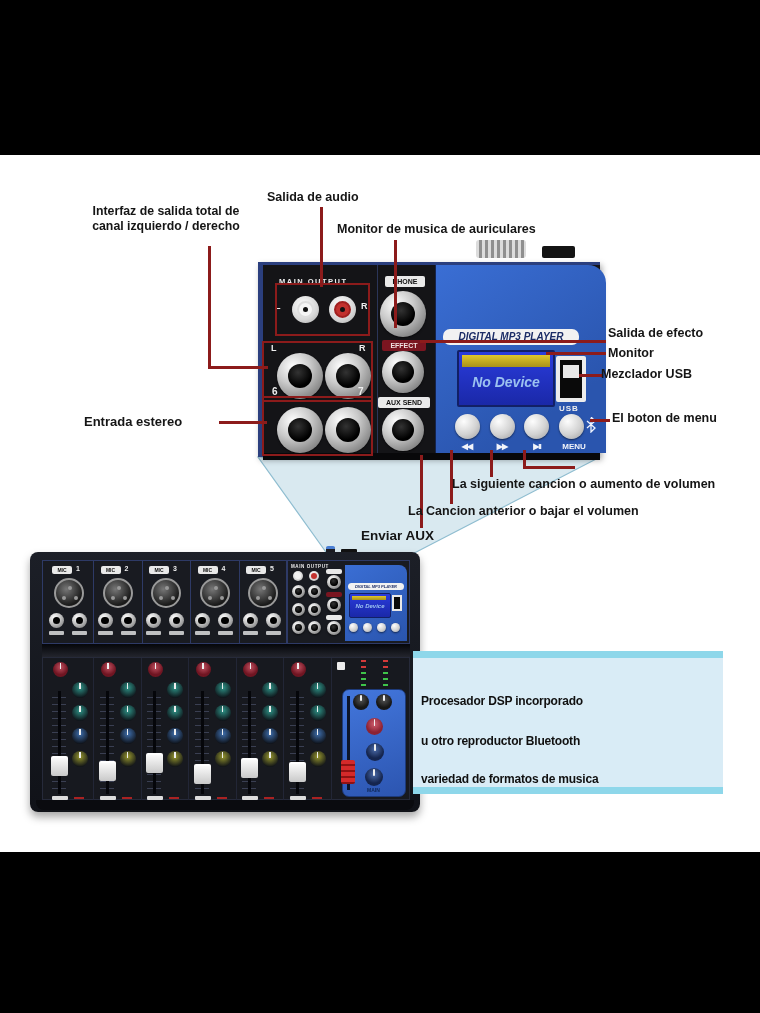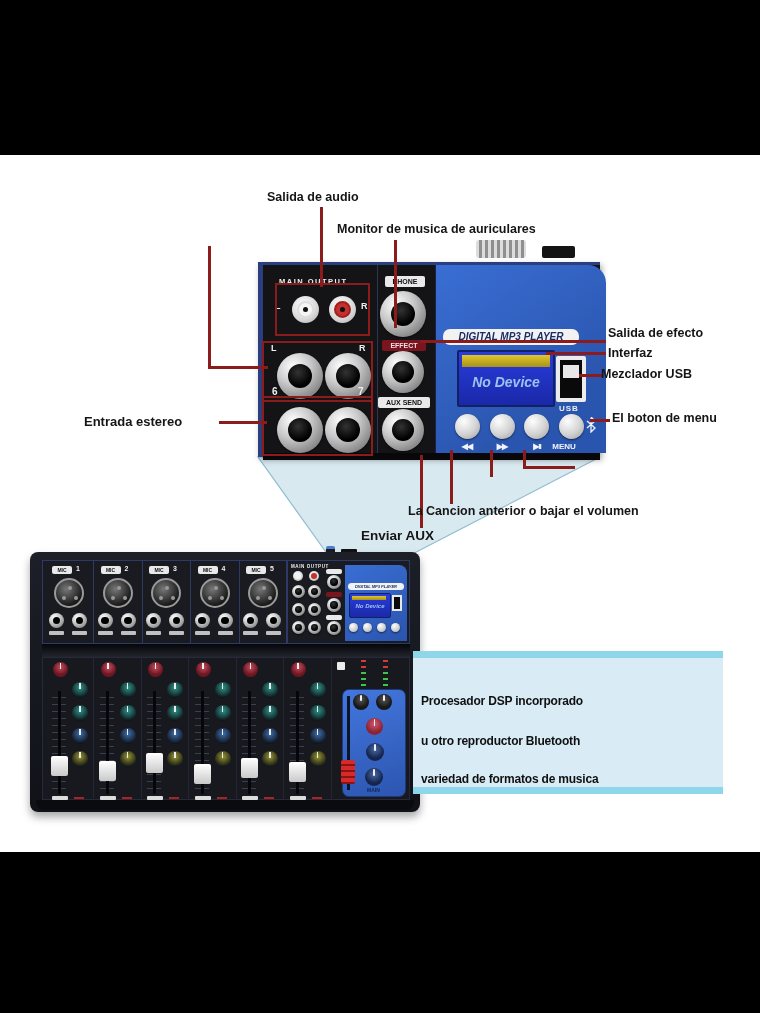--- a/index.html
+++ b/index.html
@@ -134,35 +134,37 @@
         </div>
       </div>
       <span class="wtxt" style="left:123px;top:139px;font-size:8px;letter-spacing:1px;">USB</span>
       <div class="btn" style="left:19px;top:149px;width:25px;height:25px;"></div>
       <div class="btn" style="left:54px;top:149px;width:25px;height:25px;"></div>
       <div class="btn" style="left:88px;top:149px;width:25px;height:25px;"></div>
       <div class="btn" style="left:123px;top:149px;width:25px;height:25px;"></div>
       <div class="sym" style="left:16px;top:177px;width:30px;">◀◀</div>
       <div class="sym" style="left:51px;top:177px;width:30px;">▶▶</div>
       <div class="sym" style="left:86px;top:177px;width:30px;">▶II</div>
-      <div class="sym" style="left:108px;top:177px;width:40px;letter-spacing:0;">MENU</div>
+      <div class="sym" style="left:118px;top:177px;width:40px;letter-spacing:0;">MENU</div>
       <svg class="abs" style="left:150px;top:152px;" width="10" height="16">
         <path d="M5 0 L9 4 L1 11 M1 4 L9 11 L5 15 L5 1" fill="none" stroke="#f0f4ff" stroke-width="1.3"></path>
       </svg>
     </div>
     <div class="abs" style="left:0;top:188px;width:337px;height:7px;background:#08080a;"></div>
   </div>
 
+  <div class="lbl" style="left:84px;top:204px;width:164px;white-space:normal;text-align:center;font-size:12.3px;">Interfaz de salida total de canal izquierdo / derecho</div>
   <div class="lbl" style="left:267px;top:190px;">Salida de audio</div>
   <div class="lbl" style="left:337px;top:222px;">Monitor de musica de auriculares</div>
   <div class="lbl" style="left:84px;top:414px;font-size:13px;">Entrada estereo</div>
   <div class="lbl" style="left:608px;top:326px;">Salida de efecto</div>
-  <div class="lbl" style="left:608px;top:346px;">Interfaz</div>
+  <div class="lbl" style="left:608px;top:346px;">Monitor</div>
   <div class="lbl" style="left:601px;top:367px;">Mezclador USB</div>
   <div class="lbl" style="left:612px;top:411px;">El boton de menu</div>
+  <div class="lbl" style="left:452px;top:477px;">La siguiente cancion o aumento de volumen</div>
   <div class="lbl" style="left:408px;top:504px;">La Cancion anterior o bajar el volumen</div>
   <div class="lbl" style="left:361px;top:528px;font-size:13.5px;">Enviar AUX</div>
 
   <div class="cl" style="left:320px;top:207px;width:3px;height:80px;"></div>
   <div class="cl" style="left:394px;top:240px;width:3px;height:88px;"></div>
   <div class="cl" style="left:208px;top:246px;width:3px;height:123px;"></div>
   <div class="cl" style="left:208px;top:366px;width:60px;height:3px;"></div>
   <div class="cl" style="left:219px;top:421px;width:48px;height:3px;"></div>
   <div class="cl" style="left:420px;top:340px;width:186px;height:3px;"></div>
   <div class="cl" style="left:546px;top:352px;width:60px;height:3px;"></div>

